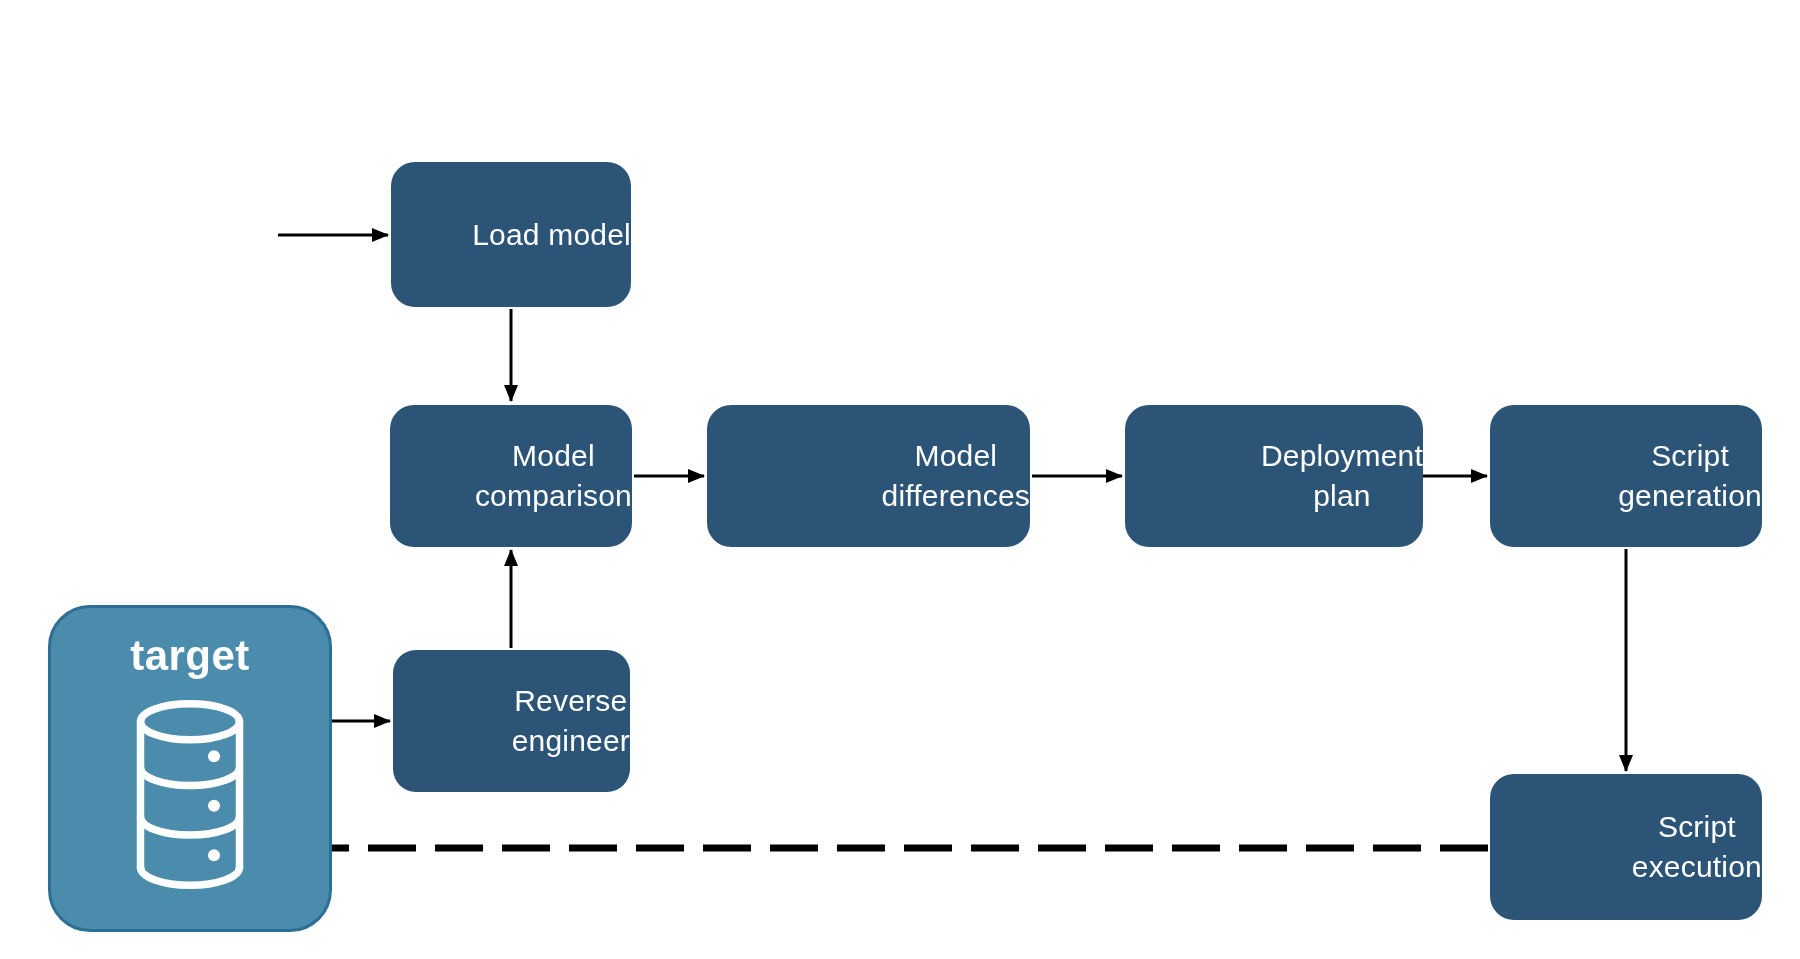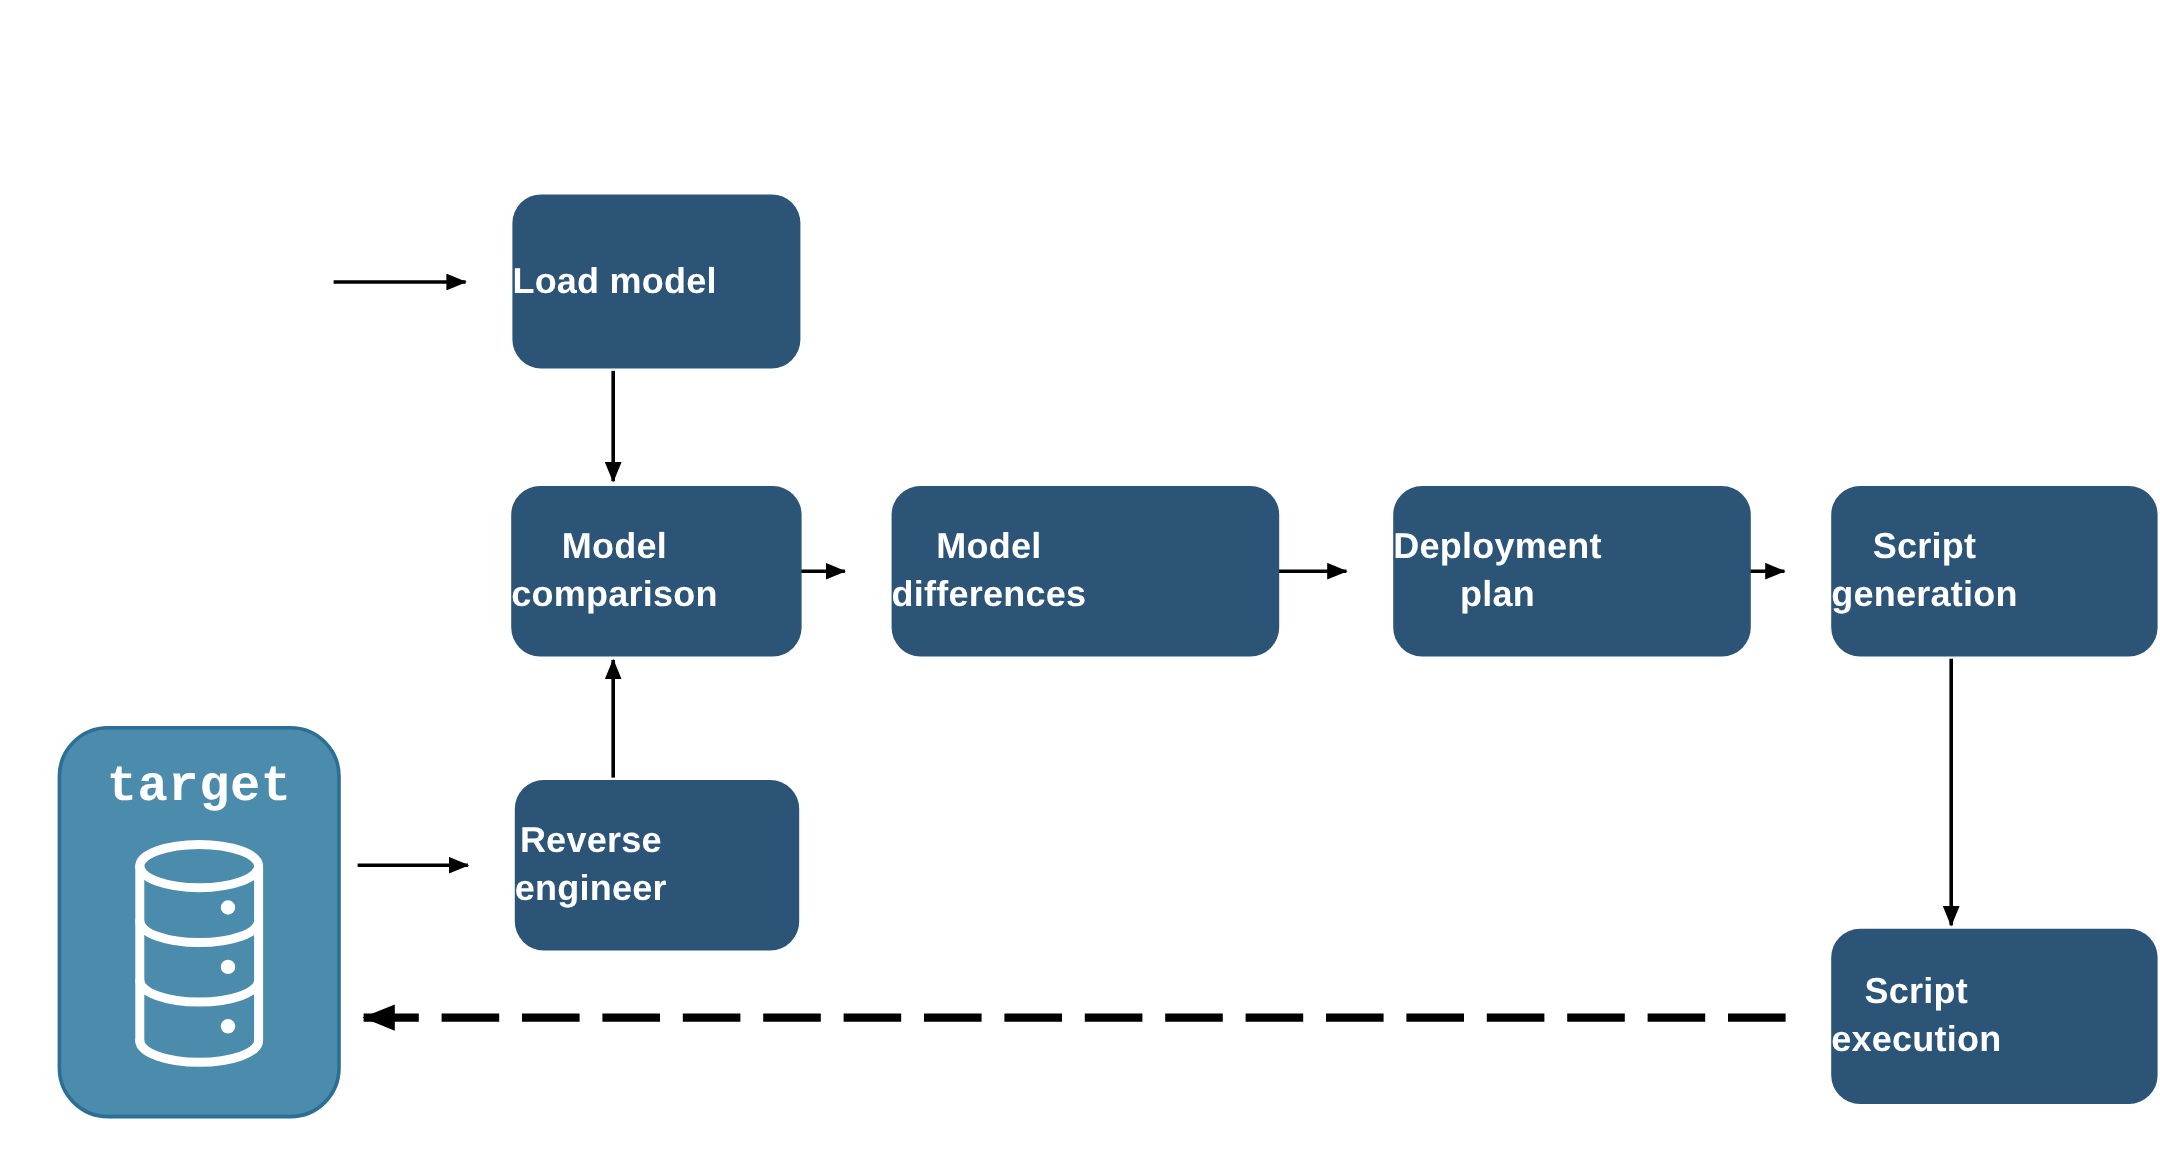--- a/index.html
+++ b/index.html
@@ -15,52 +15,51 @@
     background: #ffffff;
     overflow: hidden;
   }
   
   .node {
     position: absolute;
     background: var(--node-fill, #2B5477);
     border-radius: 24px;
     display: flex;
     align-items: center;
-    justify-content: flex-start;
+    justify-content: flex-end;
     text-align: center;
     color: var(--node-text, #ffffff);
     font-size: 30px;
     line-height: 1.32;
     white-space: pre-line;
-    font-weight: 700;
+    font-weight: 400;
     letter-spacing: 0.2px;
-    margin-left: 36px;
   }
   #node-load-model        { left: 391px; top: 162px; width: 240px; height: 145px; }
   #node-model-comparison  { left: 390px; top: 405px; width: 242px; height: 142px; }
   #node-model-differences { left: 707px; top: 405px; width: 323px; height: 142px; }
   #node-deployment-plan   { left: 1125px; top: 405px; width: 298px; height: 142px; }
   #node-script-generation { left: 1490px; top: 405px; width: 272px; height: 142px; }
   #node-script-execution  { left: 1490px; top: 774px; width: 272px; height: 146px; }
-  #node-reverse-engineer  { left: 393px; top: 650px; width: 237px; height: 142px; }
+  #node-reverse-engineer  { left: 393px; top: 650px; width: 237px; height: 142px; border-radius: 23px; }
 
   
   .chip {
     position: absolute;
     background: var(--chip-fill, #4B8BAC);
     border: 3px solid var(--chip-border, #2C6F94);
     border-radius: 42px;
     box-sizing: border-box;
     display: flex;
     flex-direction: column;
     align-items: center;
     color: var(--node-text, #ffffff);
   }
   #chip-source { left: 28px; top: 32px;  width: 250px; height: 326px; }
-  #chip-target { left: 48px; top: 605px; width: 236px; height: 327px; font-family: Liberation Mono, monospace; }
+  #chip-target { left: 48px; top: 605px; width: 284px; height: 327px; }
   .chip-label {
     font-size: 42px;
     font-weight: 700;
     margin-top: 24px;
     letter-spacing: 0.5px;
   }
   .chip-icon { margin-top: 10px; }
   #chip-target .chip-icon { margin-top: 16px; }
 
   

